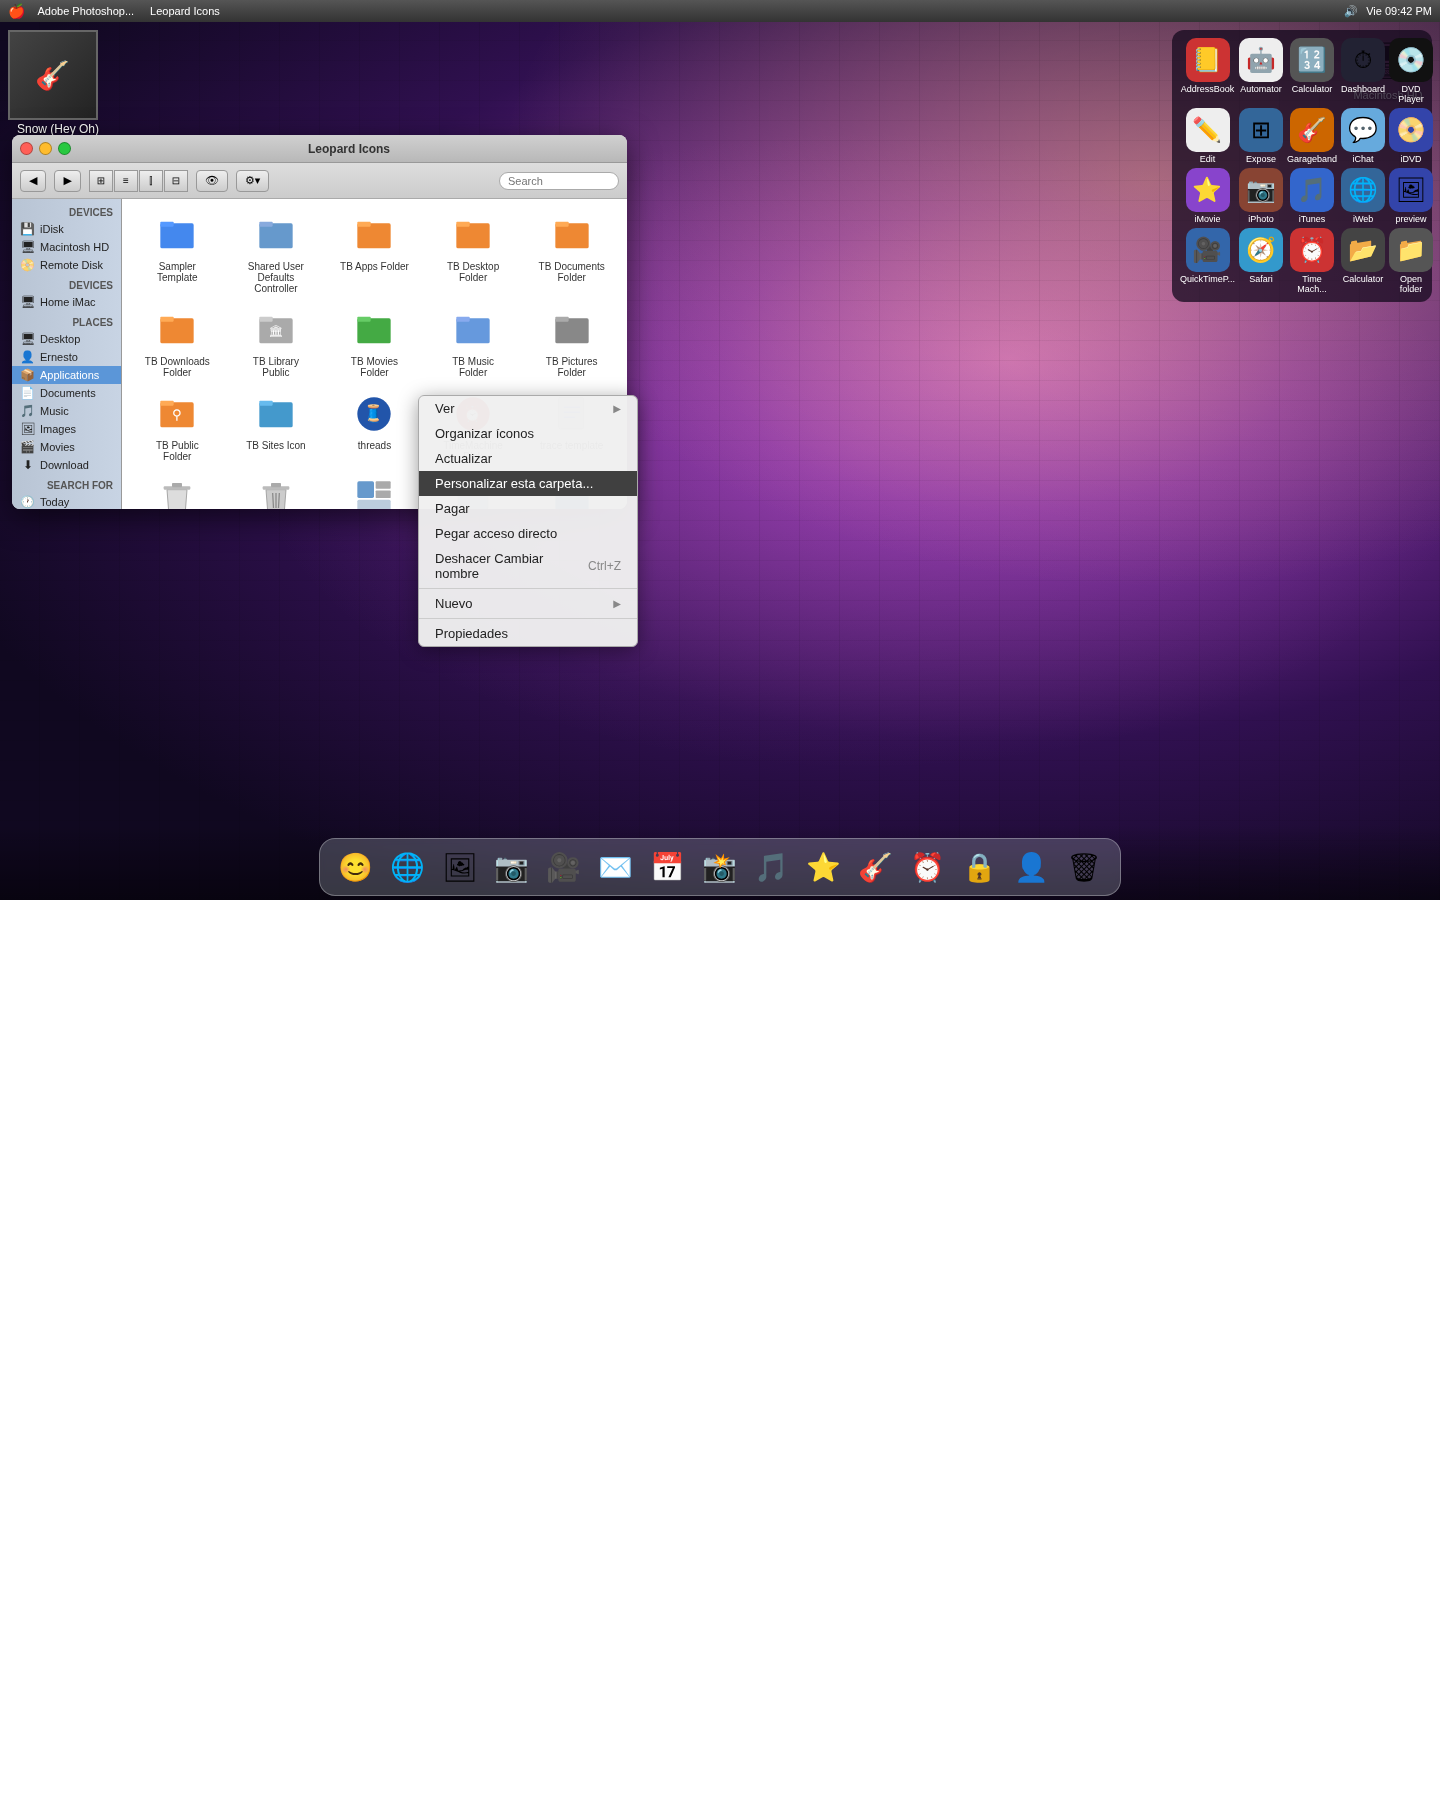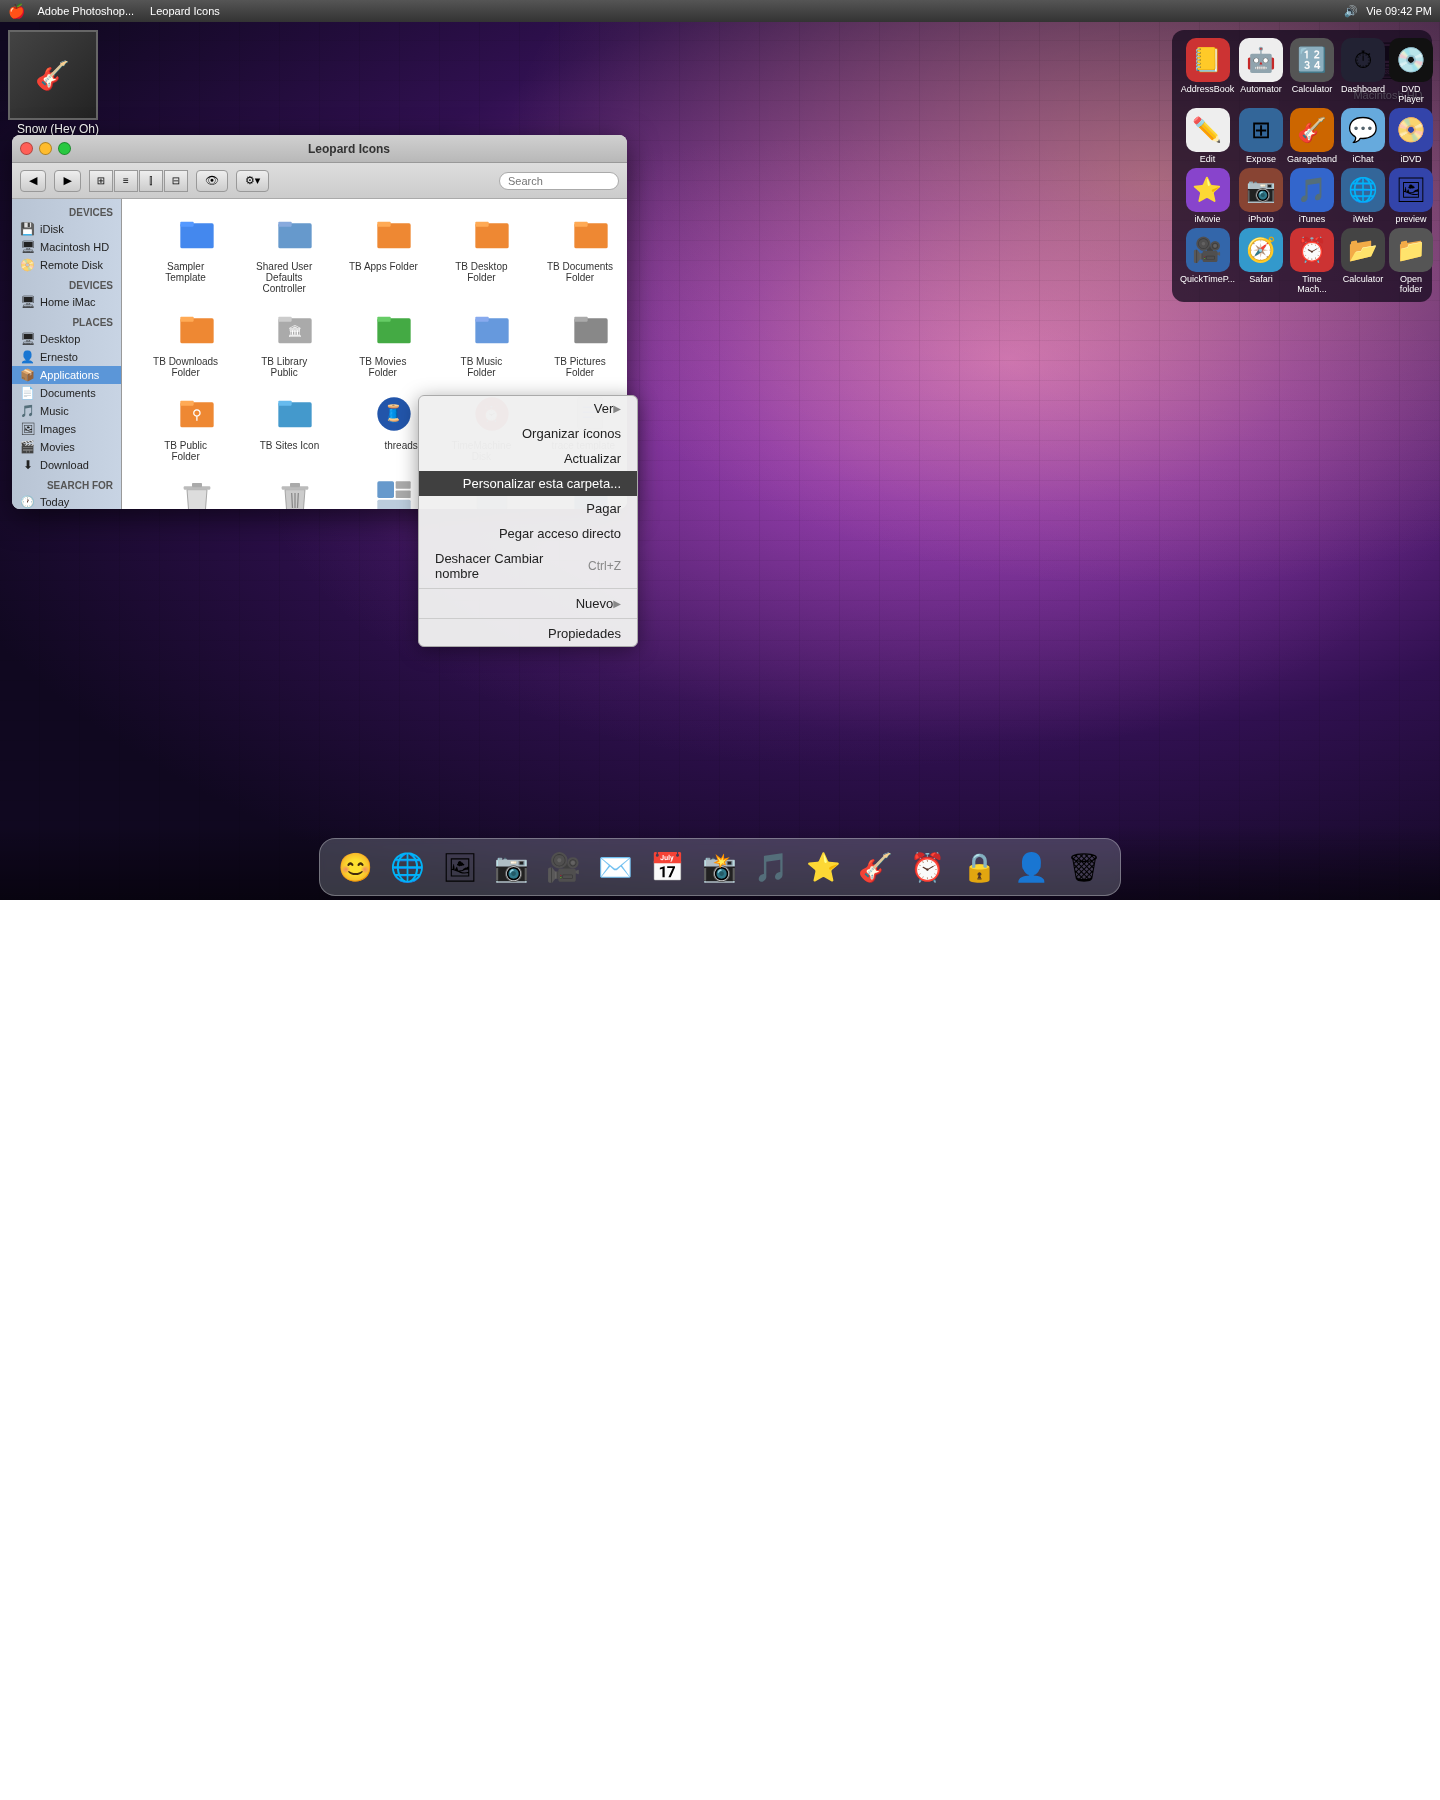--- a/index.html
+++ b/index.html
@@ -284,21 +284,21 @@
       display: grid;
       grid-template-columns: repeat(5, 1fr);
       gap: 4px;
       overflow-y: auto;
       background: #fff;
     }
 
     .finder-item {
       display: flex;
       flex-direction: column;
-      align-items: flex-end;
+      align-items: center;
       padding: 4px;
       cursor: pointer;
       border-radius: 4px;
     }
 
     .finder-item-icon {
       width: 48px;
       height: 48px;
       display: flex;
       align-items: center;
@@ -328,21 +328,21 @@
       z-index: 200;
       overflow: hidden;
       font-size: 13px;
     }
 
     .context-item {
       padding: 5px 16px;
       cursor: pointer;
       display: flex;
       align-items: center;
-      justify-content: flex-end;
+      justify-content: space-between;
       color: #222;
     }
 
     .context-item.highlighted {
       background: #404040;
       color: #fff;
     }
 
     .context-separator {
       height: 1px;

